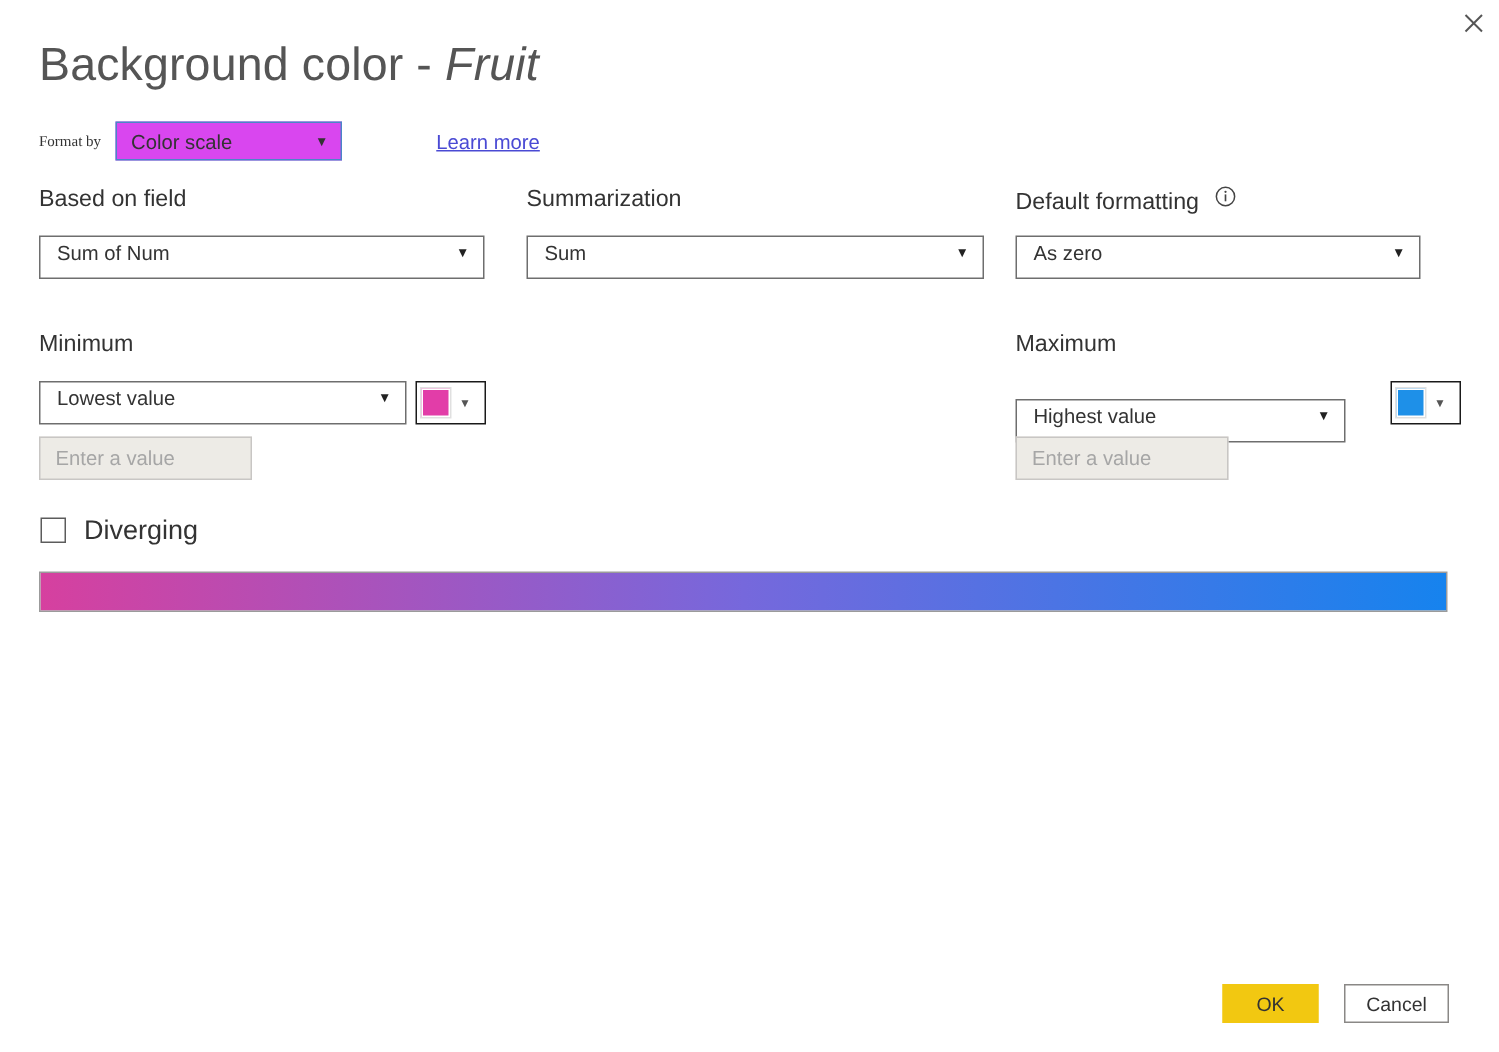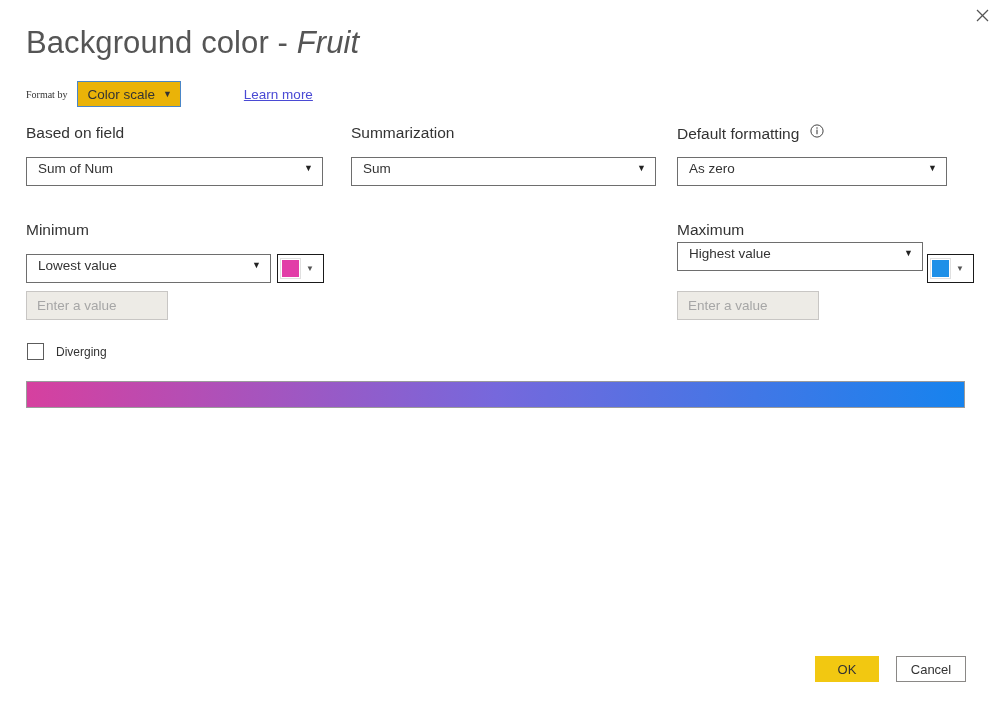--- a/index.html
+++ b/index.html
@@ -62,28 +62,29 @@
     font-size: 10px;
     color: #333333;
     margin-right: 10px;
     font-family: Liberation Serif, serif;
   }
   .formatby-select {
     position: relative;
     height: 26px;
     box-sizing: border-box;
     border: 1px solid #4a86c8;
-    background: #eab308;
+    background: #d946ef;
     display: flex;
     align-items: center;
     padding: 0 8px 0 9px;
     font-size: 13.5px;
     color: #333333;
     cursor: pointer;
     white-space: nowrap;
+    gap: 47px;
   }
   .formatby-select .caret {
     margin-left: 8px;
     font-size: 9px;
     line-height: 1;
     color: #333;
   }
   .learn-more {
     margin-left: 18px;
     font-size: 13.5px;
@@ -189,21 +190,21 @@
   }
   .checkbox-box {
     width: 17px;
     height: 17px;
     box-sizing: border-box;
     border: 1px solid #5c5c5c;
     background: #ffffff;
   }
   .checkbox-label {
     margin-left: 12px;
-    font-size: 12px;
+    font-size: 18px;
     color: #333333;
   }
 
   
   .gradient-bar {
     position: absolute;
     left: 26px;
     top: 381px;
     width: 939px;
     height: 27px;
@@ -303,21 +304,21 @@
   <span class="swatch-wrap">
     <span class="swatch" id="min-swatch" style="background: rgb(226, 61, 168);"></span>
   </span>
   <span class="caret-sm">▼</span>
 </div>
 <div class="value-input" style="left:26px; top:291px; width:142px;">
   <span>Enter a value</span>
 </div>
 
 <div class="section-label" style="left:677px; top:221px;">Maximum</div>
-<div class="dropdown" style="left:677px; top:242px; width:246px;">
+<div class="dropdown" style="left:677px; top:266px; width:220px;">
   <span>Highest value</span>
   <span class="caret">▼</span>
 </div>
 <div class="color-picker" style="left:927px; top:254px;">
   <span class="swatch-wrap">
     <span class="swatch" id="max-swatch" style="background: rgb(30, 144, 232);"></span>
   </span>
   <span class="caret-sm">▼</span>
 </div>
 <div class="value-input" style="left:677px; top:291px; width:142px;">

